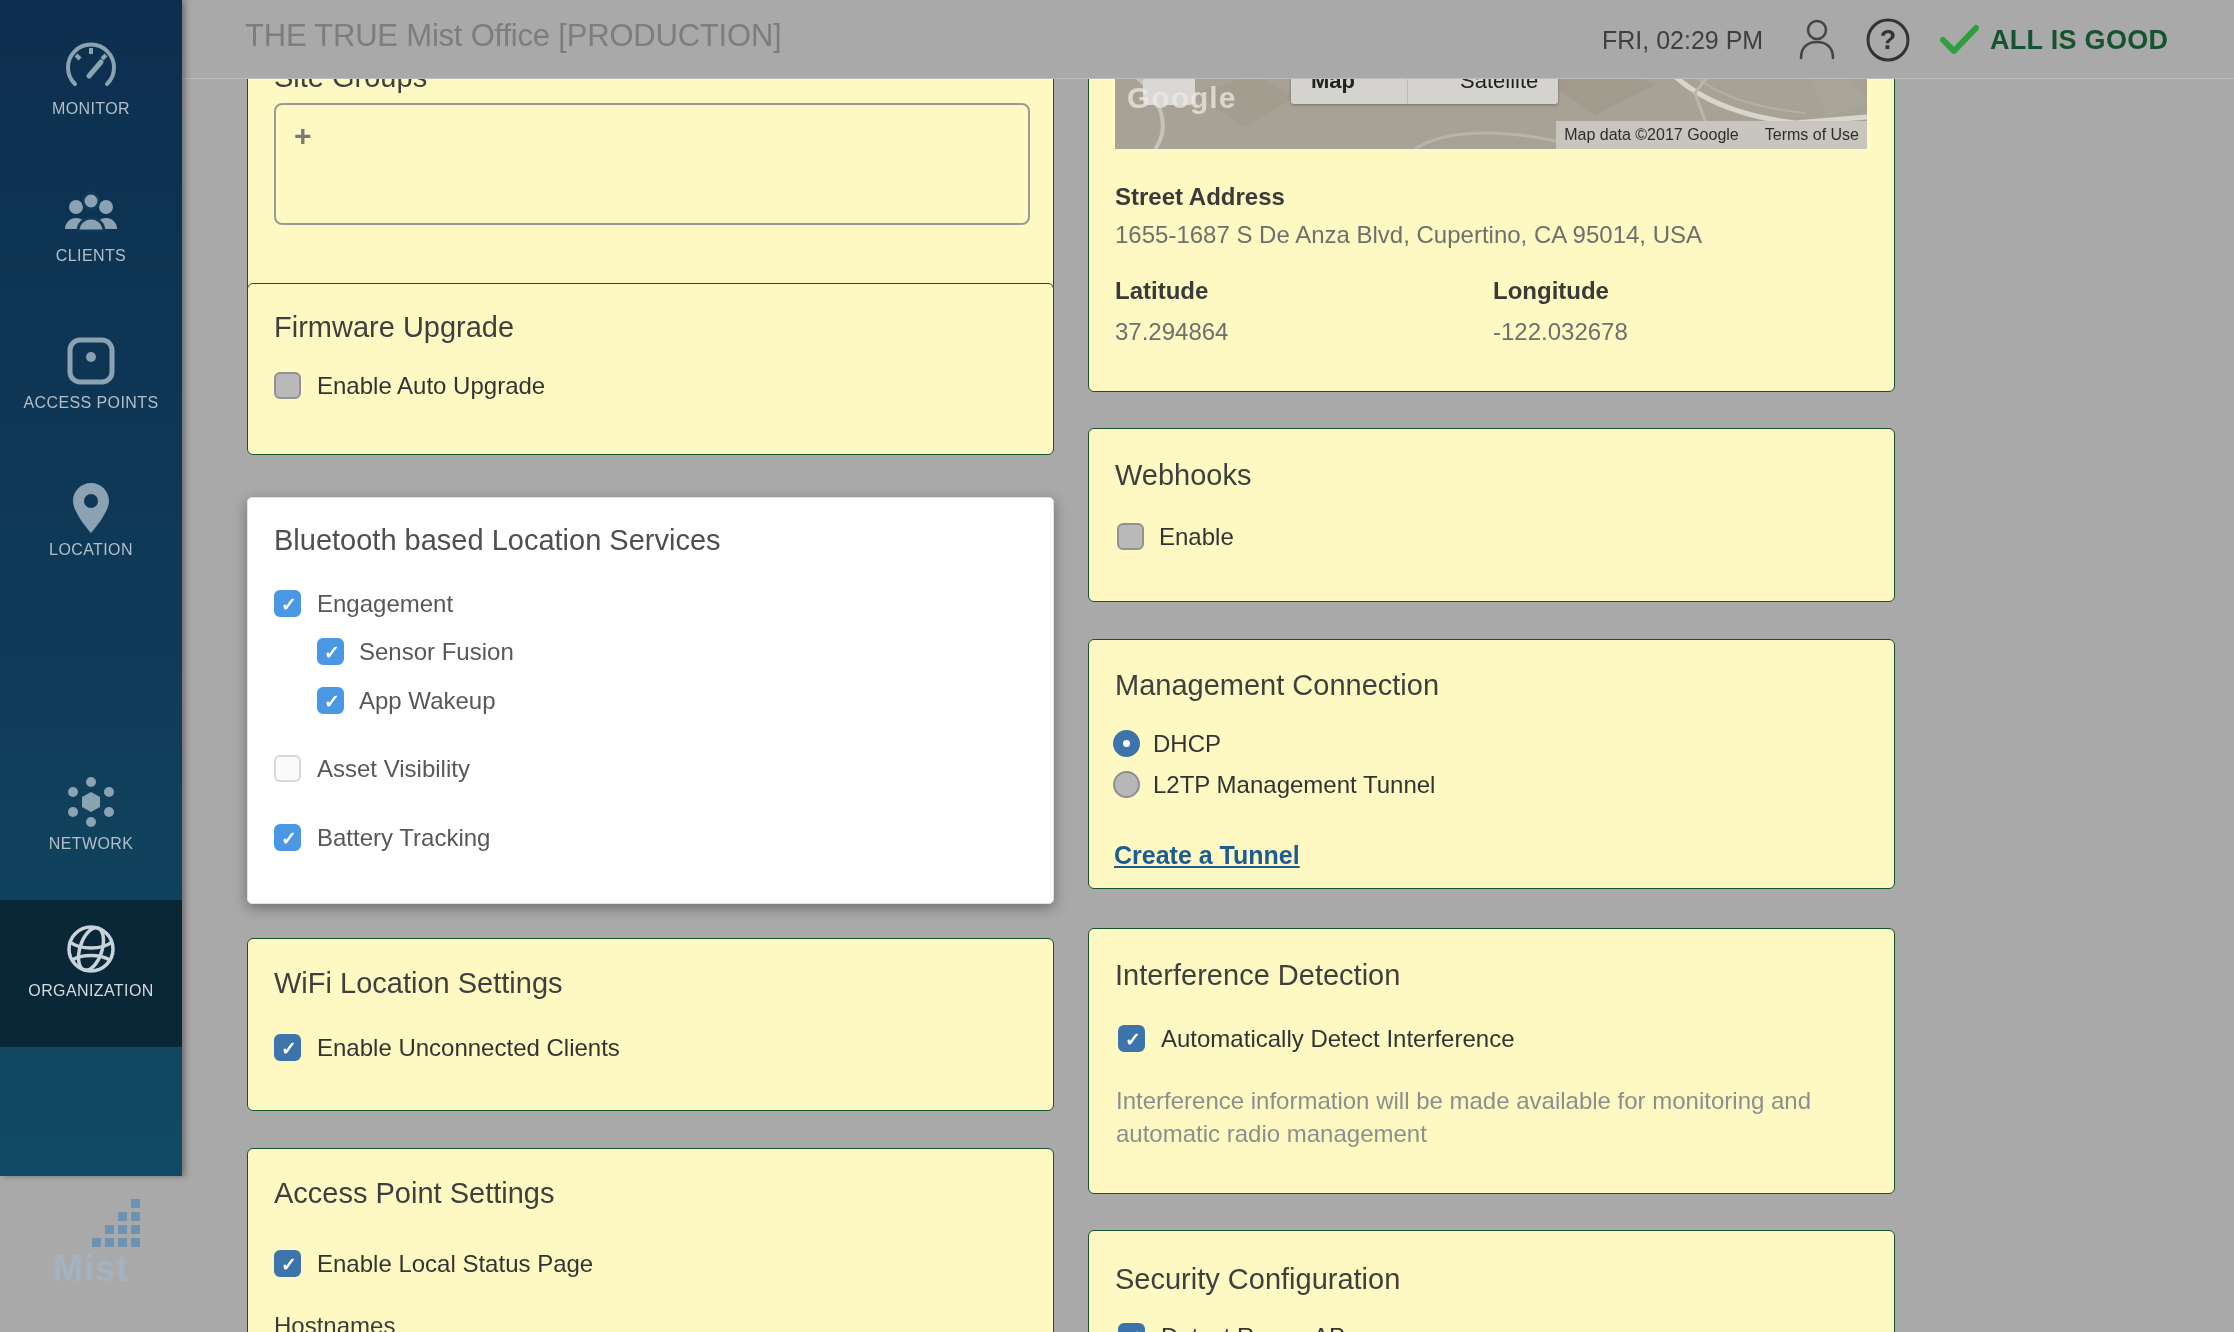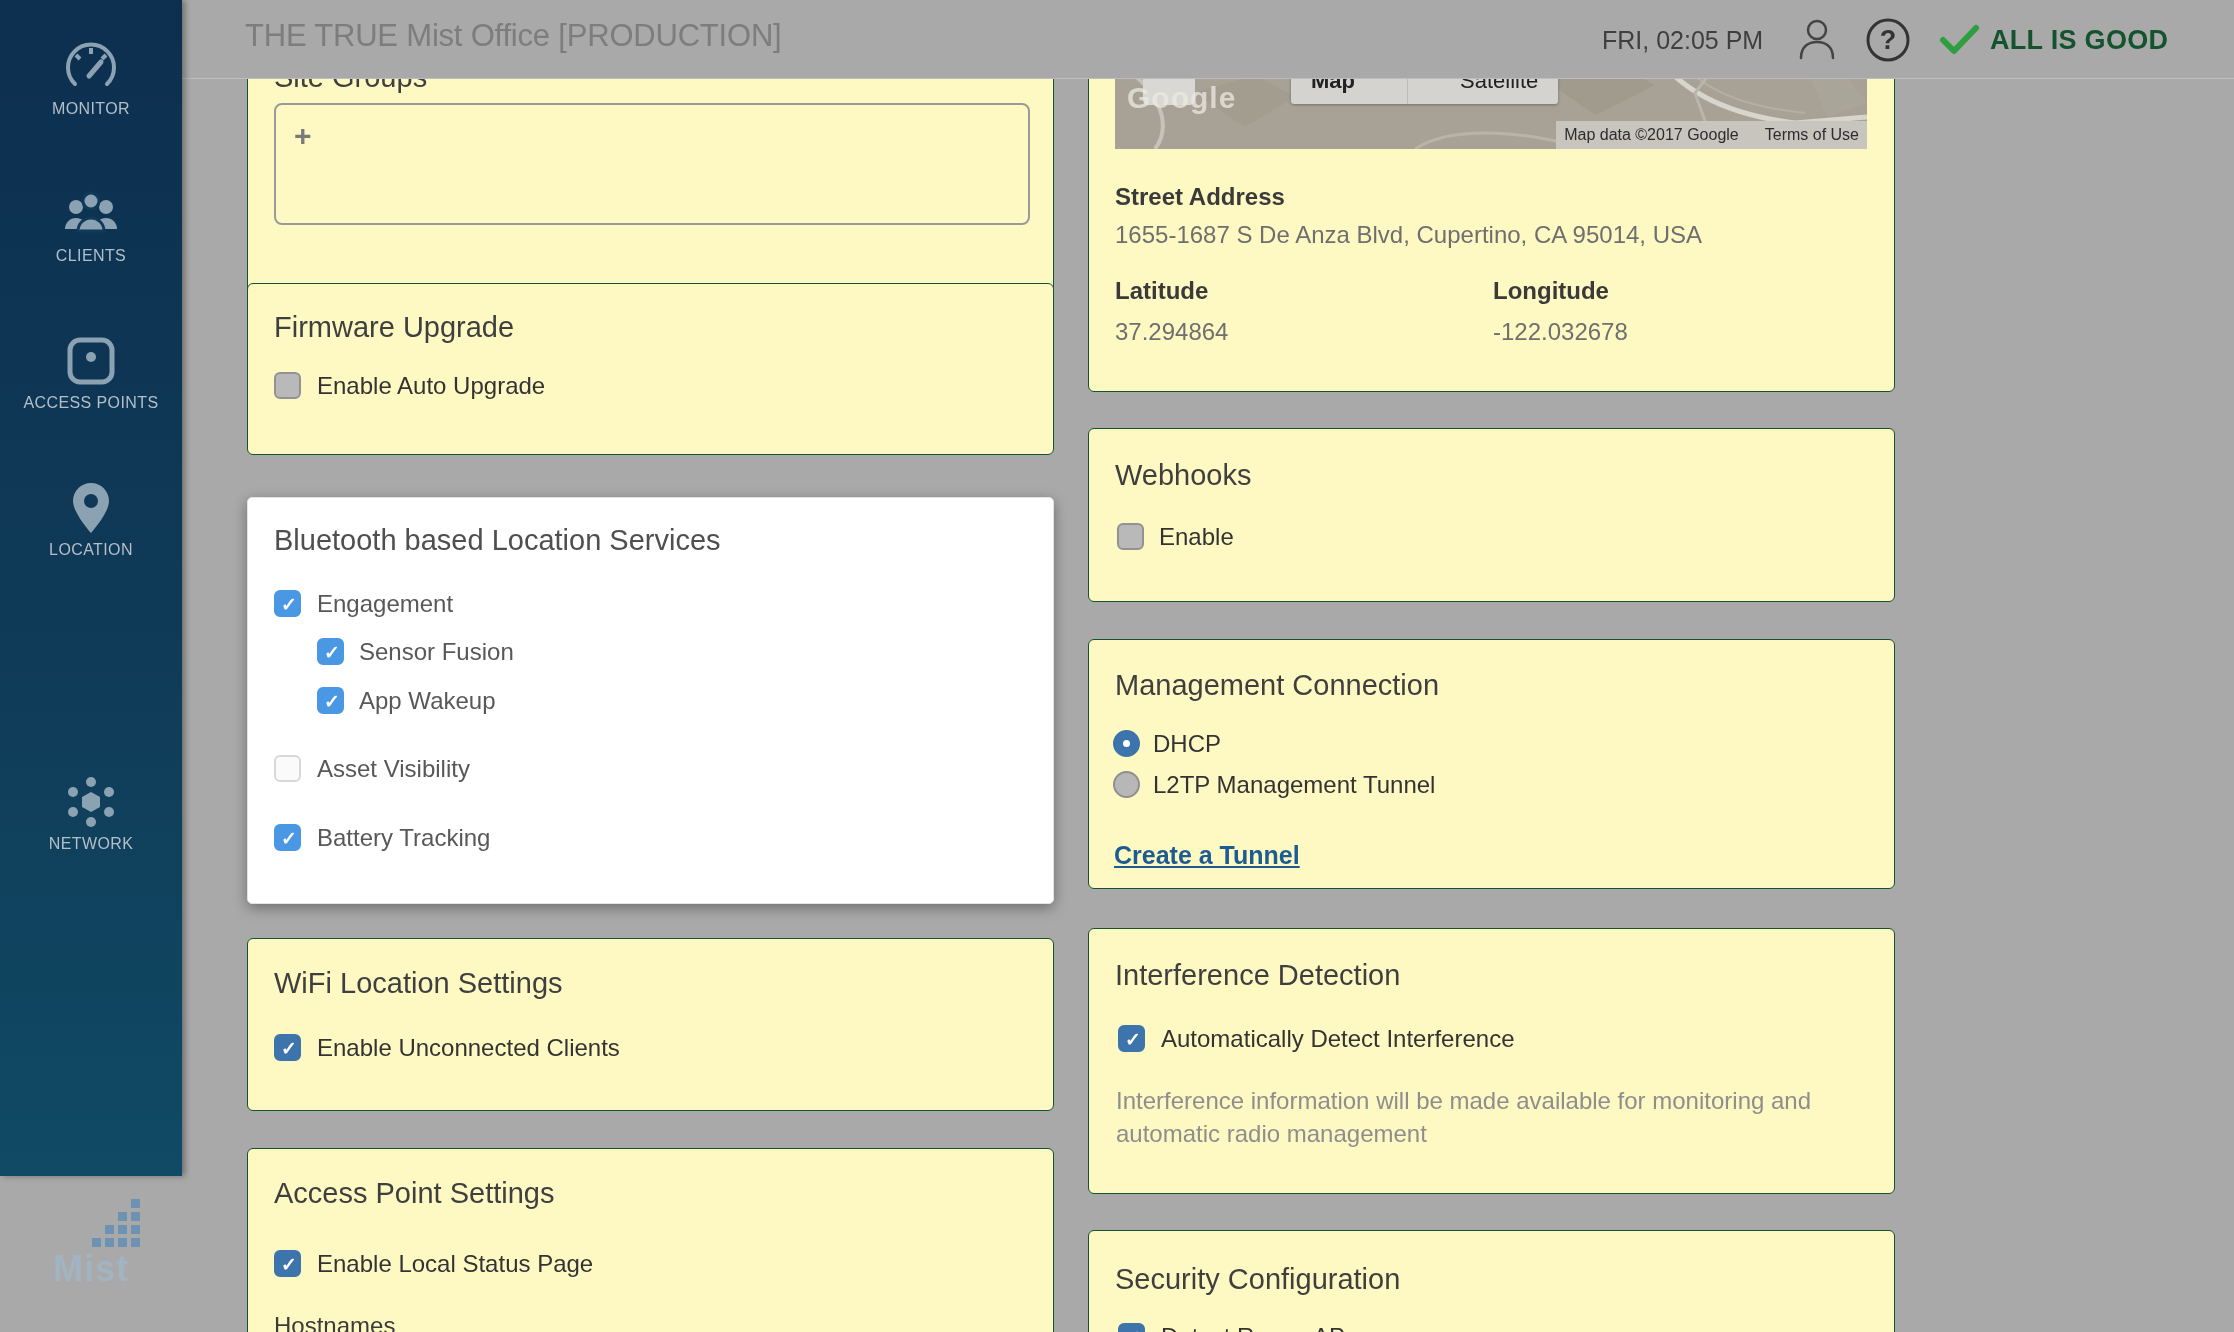--- a/index.html
+++ b/index.html
@@ -135,20 +135,31 @@
           <circle cx="46" cy="16" r="5"></circle>
           <circle cx="46" cy="36" r="5"></circle>
         <circle cx="28" cy="46" r="5"></circle>
           <circle cx="10" cy="36" r="5"></circle>
           <circle cx="10" cy="16" r="5"></circle>
       </svg>
     </div>
     <div class="nav-label">NETWORK</div>
   </div>
 
+  <div class="nav-item active" style="top:900px">
+    <div class="nav-icon">
+      <svg width="54" height="54" viewBox="0 0 54 54" fill="none" stroke="#c9d3db" stroke-width="3.5">
+        <circle cx="27" cy="27" r="22"></circle>
+        <ellipse cx="27" cy="27" rx="11" ry="22" transform="rotate(18 27 27)"></ellipse>
+        <path d="M6 20 C16 28 38 28 48 20"></path>
+        <path d="M8 38 C18 32 36 32 46 38"></path>
+      </svg>
+    </div>
+    <div class="nav-label">ORGANIZATION</div>
+  </div>
 
   <div class="mist-dots">
     <svg width="52" height="52" viewBox="0 0 52 52" fill="#6c93b4">
       <rect x="0" y="40" width="9" height="9"></rect>
       <rect x="13" y="40" width="9" height="9"></rect>
         <rect x="13" y="27" width="9" height="9"></rect>
       <rect x="26" y="40" width="9" height="9"></rect>
         <rect x="26" y="27" width="9" height="9"></rect>
         <rect x="26" y="14" width="9" height="9"></rect>
       <rect x="39" y="40" width="9" height="9"></rect>
@@ -162,21 +173,21 @@
 
 <div class="panel" style="left:247px;top:40px;width:805px;height:282px;">
   <div class="panel-title" style="top:20px">Site Groups</div>
   <div style="position:absolute;left:26px;top:62px;width:752px;height:118px;border:2px solid #9a9a9a;border-radius:8px;">
     <span style="position:absolute;left:18px;top:14px;font-size:30px;font-weight:bold;color:#7a7a7a;">+</span>
   </div>
 </div>
 
 <div class="header">
   <div class="page-title">THE TRUE Mist Office [PRODUCTION]</div>
-  <div class="clock">FRI, 02:05 PM</div>
+  <div class="clock">FRI, 02:29 PM</div>
 
   <div class="hdr-icon" style="left:1615px;top:18px;cursor:pointer;">
     <svg width="40" height="42" viewBox="0 0 40 42" fill="none" stroke="#444" stroke-width="2.5">
       <circle cx="20" cy="12" r="9"></circle>
       <path d="M4 40 C4 28 12 24 20 24 C28 24 36 28 36 40" stroke-linecap="round"></path>
     </svg>
   </div>
 
   <div class="hdr-icon" style="left:1683px;top:17px;cursor:pointer;">
     <svg width="46" height="46" viewBox="0 0 46 46">

